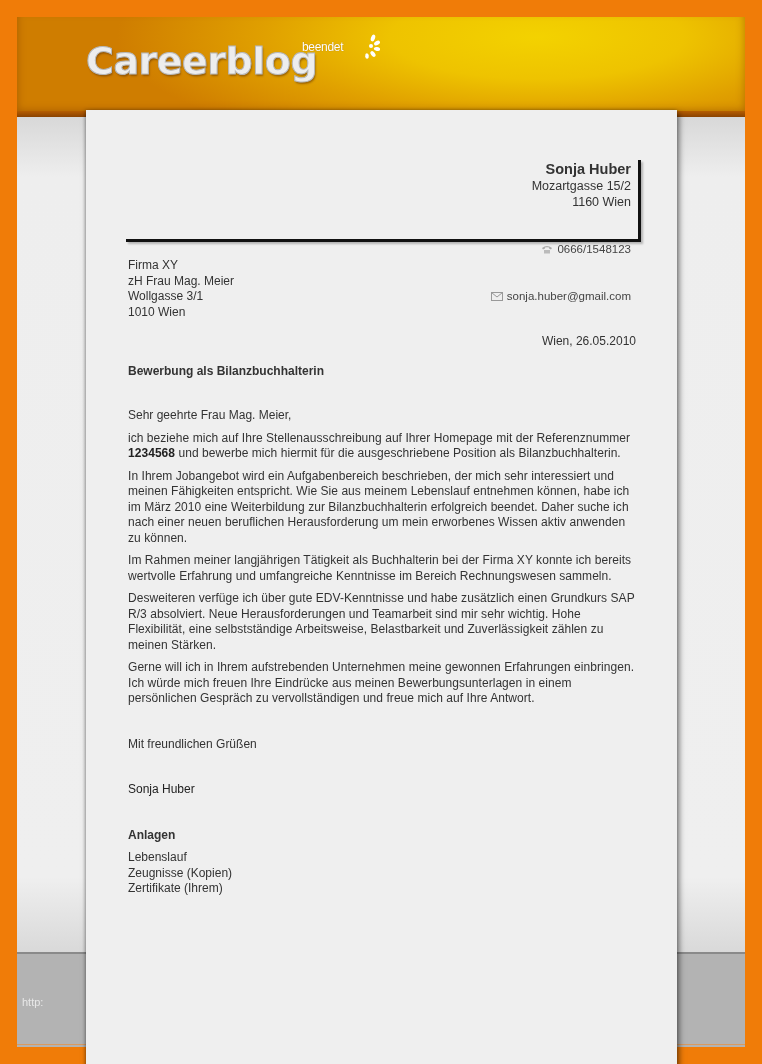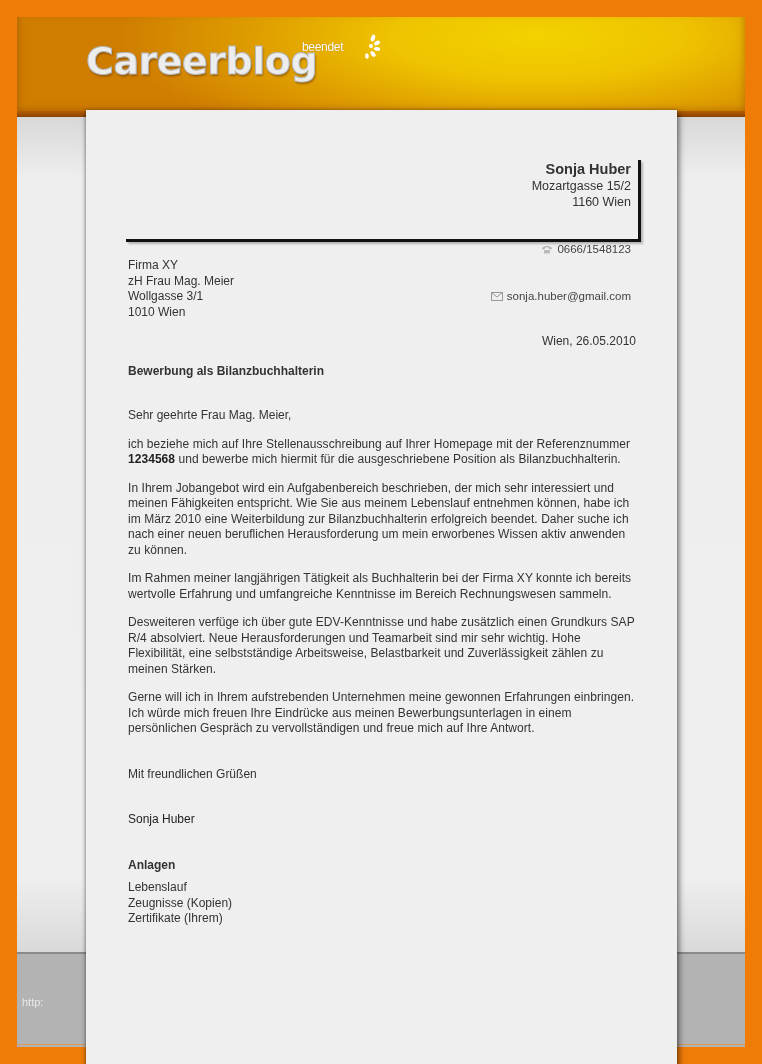--- a/index.html
+++ b/index.html
@@ -63,21 +63,21 @@
   }
   .sender-inner { position:absolute; right:7px; top:0; line-height:15.5px; }
   .sender-name { font-size:14.5px; font-weight:bold; color:#333; line-height:18px; margin-bottom:1px; }
   .sender .small { font-size:11.5px; color:#444; line-height:15px;margin-top:32px; }
   .ico { display:inline-block; vertical-align:middle; margin-right:4px; }
   .letter { position:absolute; left:42px; top:148px; width:508px; color:#333; font-size:12px; line-height:15.5px; }
   .recipient { margin:0; }
   .date { text-align:right; margin-top:14px; }
   .subject { font-weight:bold; margin-top:14px; }
   .greeting { margin-top:29px; }
-  .para { margin-top:13px; letter-spacing:0.05px; }
+  .para { margin-top:7px; letter-spacing:0.05px; }
   .closing { margin-top:30px; }
   .signature { margin-top:30px; color:#222; }
   .attach-head { font-weight:bold; margin-top:30px; }
   .attach-list { margin-top:7px; }
   b.ref { color:#222; }
 </style>
 </head>
 <body>
 
 <div class="frame">
@@ -128,21 +128,21 @@
       <div>zH Frau Mag. Meier</div>
       <div>Wollgasse 3/1</div>
       <div>1010 Wien</div>
     </div>
     <div class="date">Wien, 26.05.2010</div>
     <div class="subject">Bewerbung als Bilanzbuchhalterin</div>
     <div class="greeting">Sehr geehrte Frau Mag. Meier,</div>
     <div class="para"><span>ich beziehe mich auf Ihre Stellenausschreibung auf Ihrer Homepage mit der Referenznummer </span><b class="ref">1234568</b><span> und bewerbe mich hiermit für die ausgeschriebene Position als Bilanzbuchhalterin.</span></div>
     <div class="para">In Ihrem Jobangebot wird ein Aufgabenbereich beschrieben, der mich sehr interessiert und meinen Fähigkeiten entspricht. Wie Sie aus meinem Lebenslauf entnehmen können, habe ich im März 2010 eine Weiterbildung zur Bilanzbuchhalterin erfolgreich beendet. Daher suche ich nach einer neuen beruflichen Herausforderung um mein erworbenes Wissen aktiv anwenden zu können.</div>
     <div class="para">Im Rahmen meiner langjährigen Tätigkeit als Buchhalterin bei der Firma XY konnte ich bereits wertvolle Erfahrung und umfangreiche Kenntnisse im Bereich Rechnungswesen sammeln.</div>
-    <div class="para">Desweiteren verfüge ich über gute EDV-Kenntnisse und habe zusätzlich einen Grundkurs SAP R/4 absolviert. Neue Herausforderungen und Teamarbeit sind mir sehr wichtig. Hohe Flexibilität, eine selbstständige Arbeitsweise, Belastbarkeit und Zuverlässigkeit zählen zu meinen Stärken.</div>
+    <div class="para">Desweiteren verfüge ich über gute EDV-Kenntnisse und habe zusätzlich einen Grundkurs SAP R/3 absolviert. Neue Herausforderungen und Teamarbeit sind mir sehr wichtig. Hohe Flexibilität, eine selbstständige Arbeitsweise, Belastbarkeit und Zuverlässigkeit zählen zu meinen Stärken.</div>
     <div class="para">Gerne will ich in Ihrem aufstrebenden Unternehmen meine gewonnen Erfahrungen einbringen. Ich würde mich freuen Ihre Eindrücke aus meinen Bewerbungsunterlagen in einem persönlichen Gespräch zu vervollständigen und freue mich auf Ihre Antwort.</div>
     <div class="closing">Mit freundlichen Grüßen</div>
     <div class="signature">Sonja Huber</div>
     <div class="attach-head">Anlagen</div>
     <div class="attach-list">
       <div>Lebenslauf</div>
       <div>Zeugnisse (Kopien)</div>
       <div>Zertifikate (Ihrem)</div>
     </div>
   </div>

